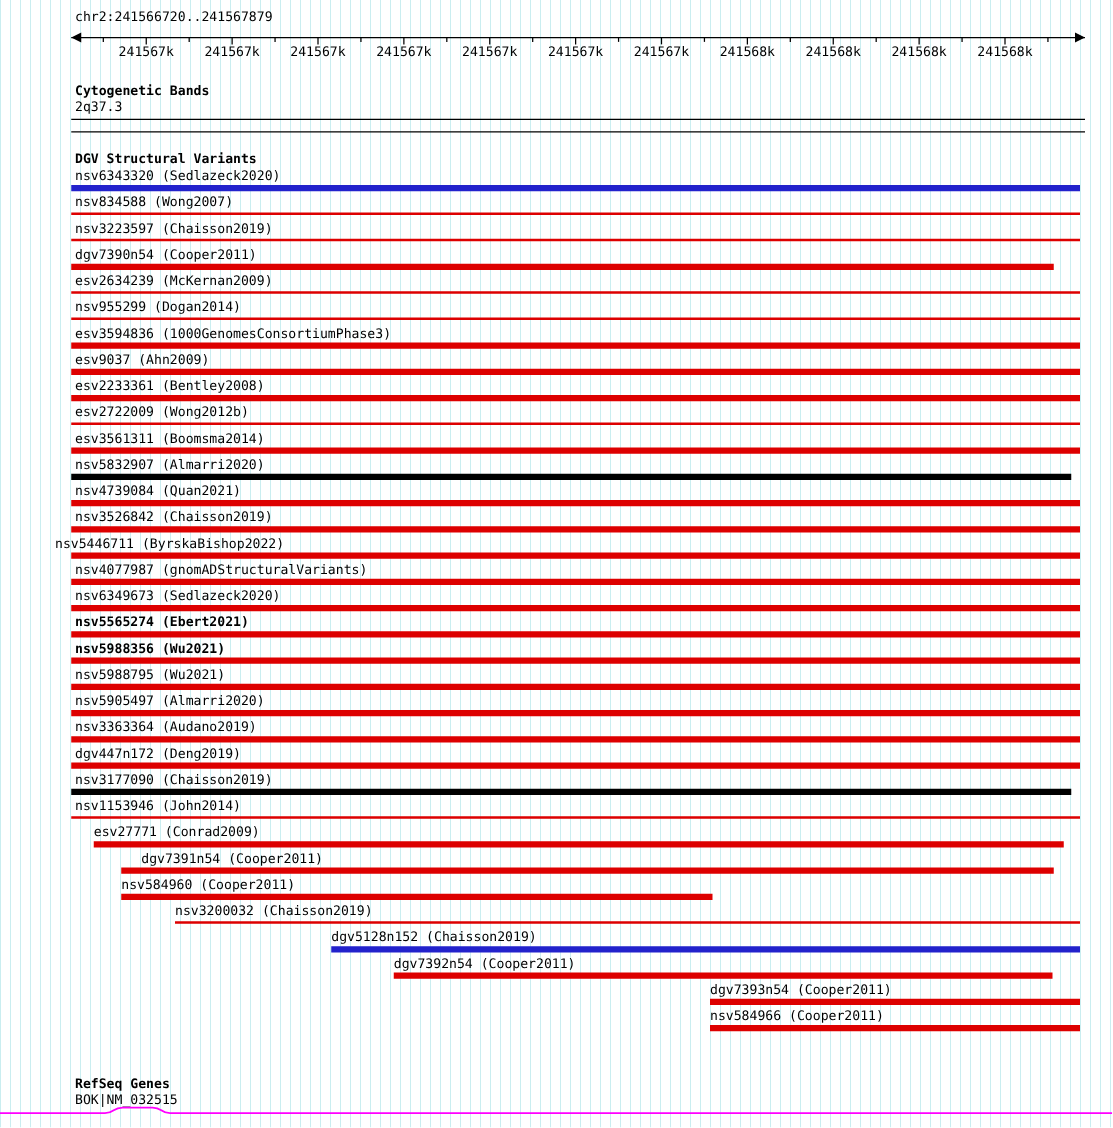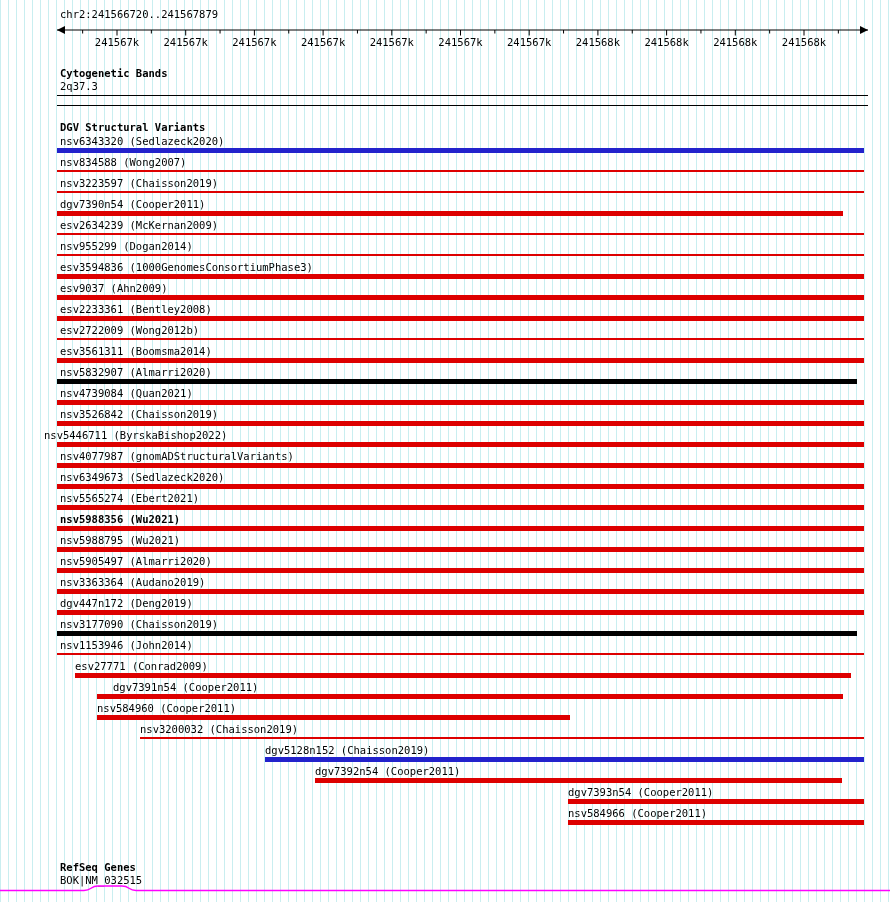--- a/index.html
+++ b/index.html
@@ -155,21 +155,21 @@
     <span class="variant-label" style="left: 60px;">nsv4077987 (gnomADStructuralVariants)</span>
     <div class="variant-bar thick" style="left: 57px; width: 807px; background: rgb(221, 0, 0);"></div>
   </div>
 
   <div class="variant-row" style="top: 470px;">
     <span class="variant-label" style="left: 60px;">nsv6349673 (Sedlazeck2020)</span>
     <div class="variant-bar thick" style="left: 57px; width: 807px; background: rgb(221, 0, 0);"></div>
   </div>
 
   <div class="variant-row" style="top: 491px;">
-    <span class="variant-label" style="left: 60px;">nsv5565274 (Ebert2021)</span>
+    <span class="variant-label" style="left: 60px; font-weight: bold;">nsv5565274 (Ebert2021)</span>
     <div class="variant-bar thick" style="left: 57px; width: 807px; background: rgb(221, 0, 0);"></div>
   </div>
 
   <div class="variant-row" style="top: 512px;">
     <span class="variant-label" style="left: 60px; font-weight: bold;">nsv5988356 (Wu2021)</span>
     <div class="variant-bar thick" style="left: 57px; width: 807px; background: rgb(221, 0, 0);"></div>
   </div>
 
   <div class="variant-row" style="top: 533px;">
     <span class="variant-label" style="left: 60px;">nsv5988795 (Wu2021)</span>

